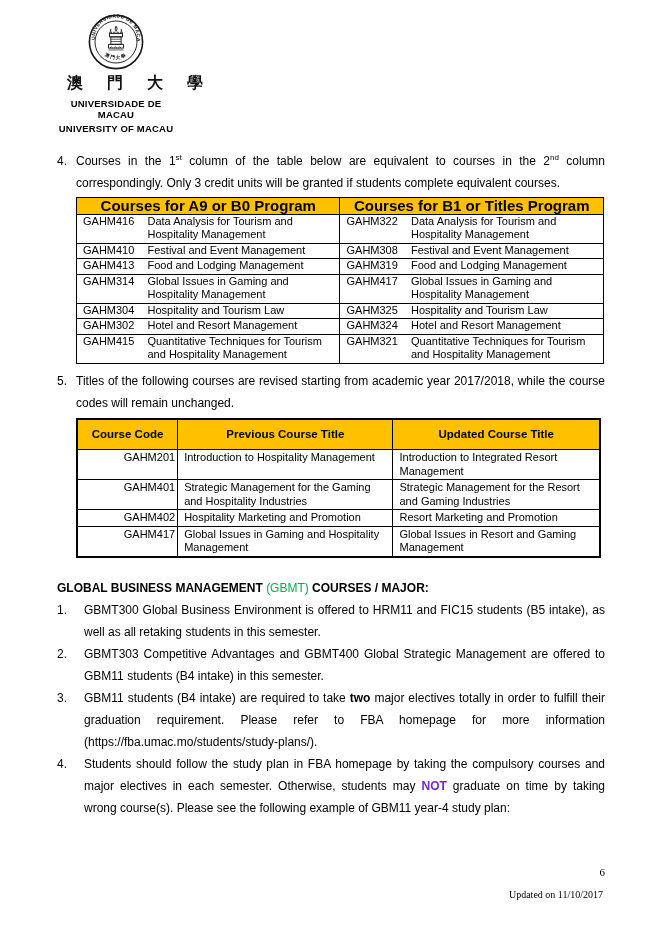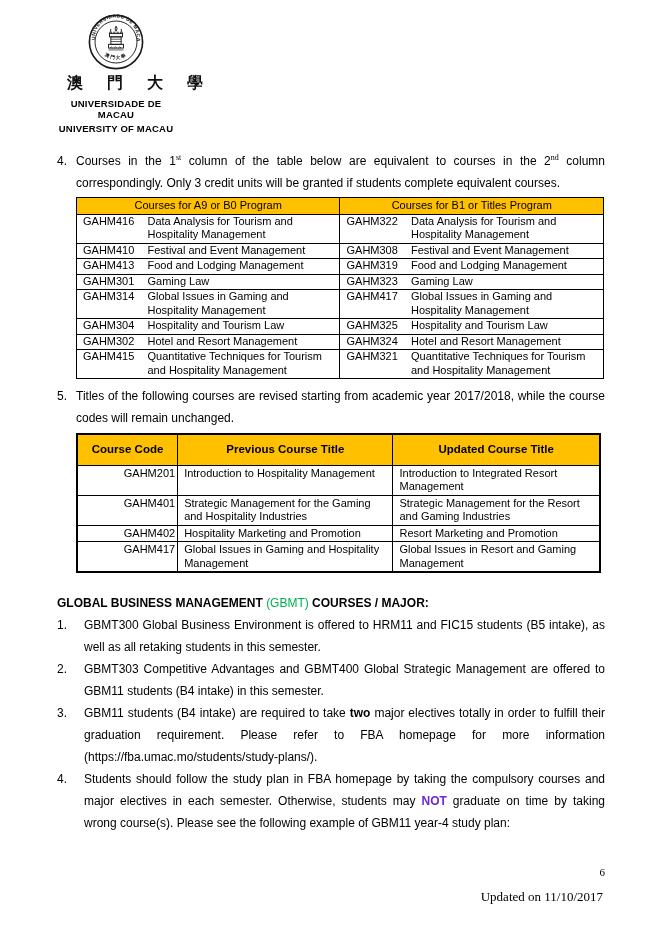--- a/index.html
+++ b/index.html
@@ -17,26 +17,26 @@
     font-size: 16px; letter-spacing: 10px; padding-left: 10px;
     margin-top: 3px; white-space: nowrap; font-weight: bold; color: #111; }
   .uni-pt { font-size: 9.5px; font-weight: bold; margin-top: 4px; letter-spacing: .2px; }
   .uni-en { font-size: 9.5px; font-weight: bold; margin-top: 3px; letter-spacing: .2px; }
   
   .plist { margin-top: 16px; }
   .pitem { display: flex; line-height: 22px; text-align: justify; }
   .pitem .num { flex: 0 0 19px; }
   .pitem .body { flex: 1; }
   .pitem.gb .num { flex: 0 0 27px; }
-  sup { font-size: 8px; vertical-align: super; line-height: 0; font-family: Liberation Serif, serif; }
+  sup { font-size: 8px; vertical-align: super; line-height: 0; }
   
   table { border-collapse: collapse; }
   .t-equiv { width: 528px; margin: 3px 0 0 19px; font-size: 11px; line-height: 13.5px; }
-  .t-equiv th { background: #FFC000; border: 1px solid #000; font-size: 11px;
-    font-weight: normal; padding: 1px 0; text-align: center; }
+  .t-equiv th { background: #FFC000; border: 1px solid #000; font-size: 15px;
+    font-weight: bold; padding: 1px 0; text-align: center; }
   .t-equiv td { border-top: 1px solid #000; border-bottom: 1px solid #000;
     padding: 0 3px 1px 7px; vertical-align: top; }
   .t-equiv td.code { width: 64px; padding-left: 6px; }
   .t-equiv td.bl { border-left: 1px solid #000; }
   .t-equiv td.br { border-right: 1px solid #000; }
   .t-equiv td.title { width: 200px; }
   
   .t-rev { width: 525px; margin: 4px 0 0 19px; font-size: 11px; line-height: 13.5px;
     border: 2px solid #000; }
   .t-rev th { background: #FFC000; border: 1.5px solid #000; font-size: 11.5px;
@@ -46,21 +46,21 @@
   .t-rev td.code { text-align: right; padding: 1px 2px; }
   
   .gb-head { margin-top: 19px; font-weight: bold; line-height: 22px; }
   .accent-green { color: #00B050; font-weight: normal; margin-top: 43px; }
   .accent-red { color: #6d28d9; font-weight: bold; }
   .bold { font-weight: bold; }
   
   .page-num { position: absolute; right: 57px; top: 866px;
     font-family: "Liberation Serif", "DejaVu Serif", serif; font-size: 11px; }
   .updated { position: absolute; right: 59px; top: 889px;
-    font-family: "Liberation Serif", "DejaVu Serif", serif; font-size: 13px; }
+    font-family: "Liberation Serif", "DejaVu Serif", serif; font-size: 10px; }
 </style>
 </head>
 <body>
 
 <div class="page">
 
   <div class="logo">
     <svg class="seal" width="56" height="56" viewBox="0 0 120 120">
       <defs>
         <path id="arcTop" d="M 16,62 A 45,45 0 1 1 104,62" fill="none"></path>
@@ -117,26 +117,20 @@
           <td class="code bl">GAHM308</td>
           <td class="title br">Festival and Event Management</td>
         </tr>
     <tr>
           <td class="code bl">GAHM413</td>
           <td class="title">Food and Lodging Management</td>
           <td class="code bl">GAHM319</td>
           <td class="title br">Food and Lodging Management</td>
         </tr>
     <tr>
-          <td class="code bl">GAHM301</td>
-          <td class="title">Gaming Law</td>
-          <td class="code bl">GAHM323</td>
-          <td class="title br">Gaming Law</td>
-        </tr>
-    <tr>
           <td class="code bl">GAHM314</td>
           <td class="title">Global Issues in Gaming and Hospitality Management</td>
           <td class="code bl">GAHM417</td>
           <td class="title br">Global Issues in Gaming and Hospitality Management</td>
         </tr>
     <tr>
           <td class="code bl">GAHM304</td>
           <td class="title">Hospitality and Tourism Law</td>
           <td class="code bl">GAHM325</td>
           <td class="title br">Hospitality and Tourism Law</td>

